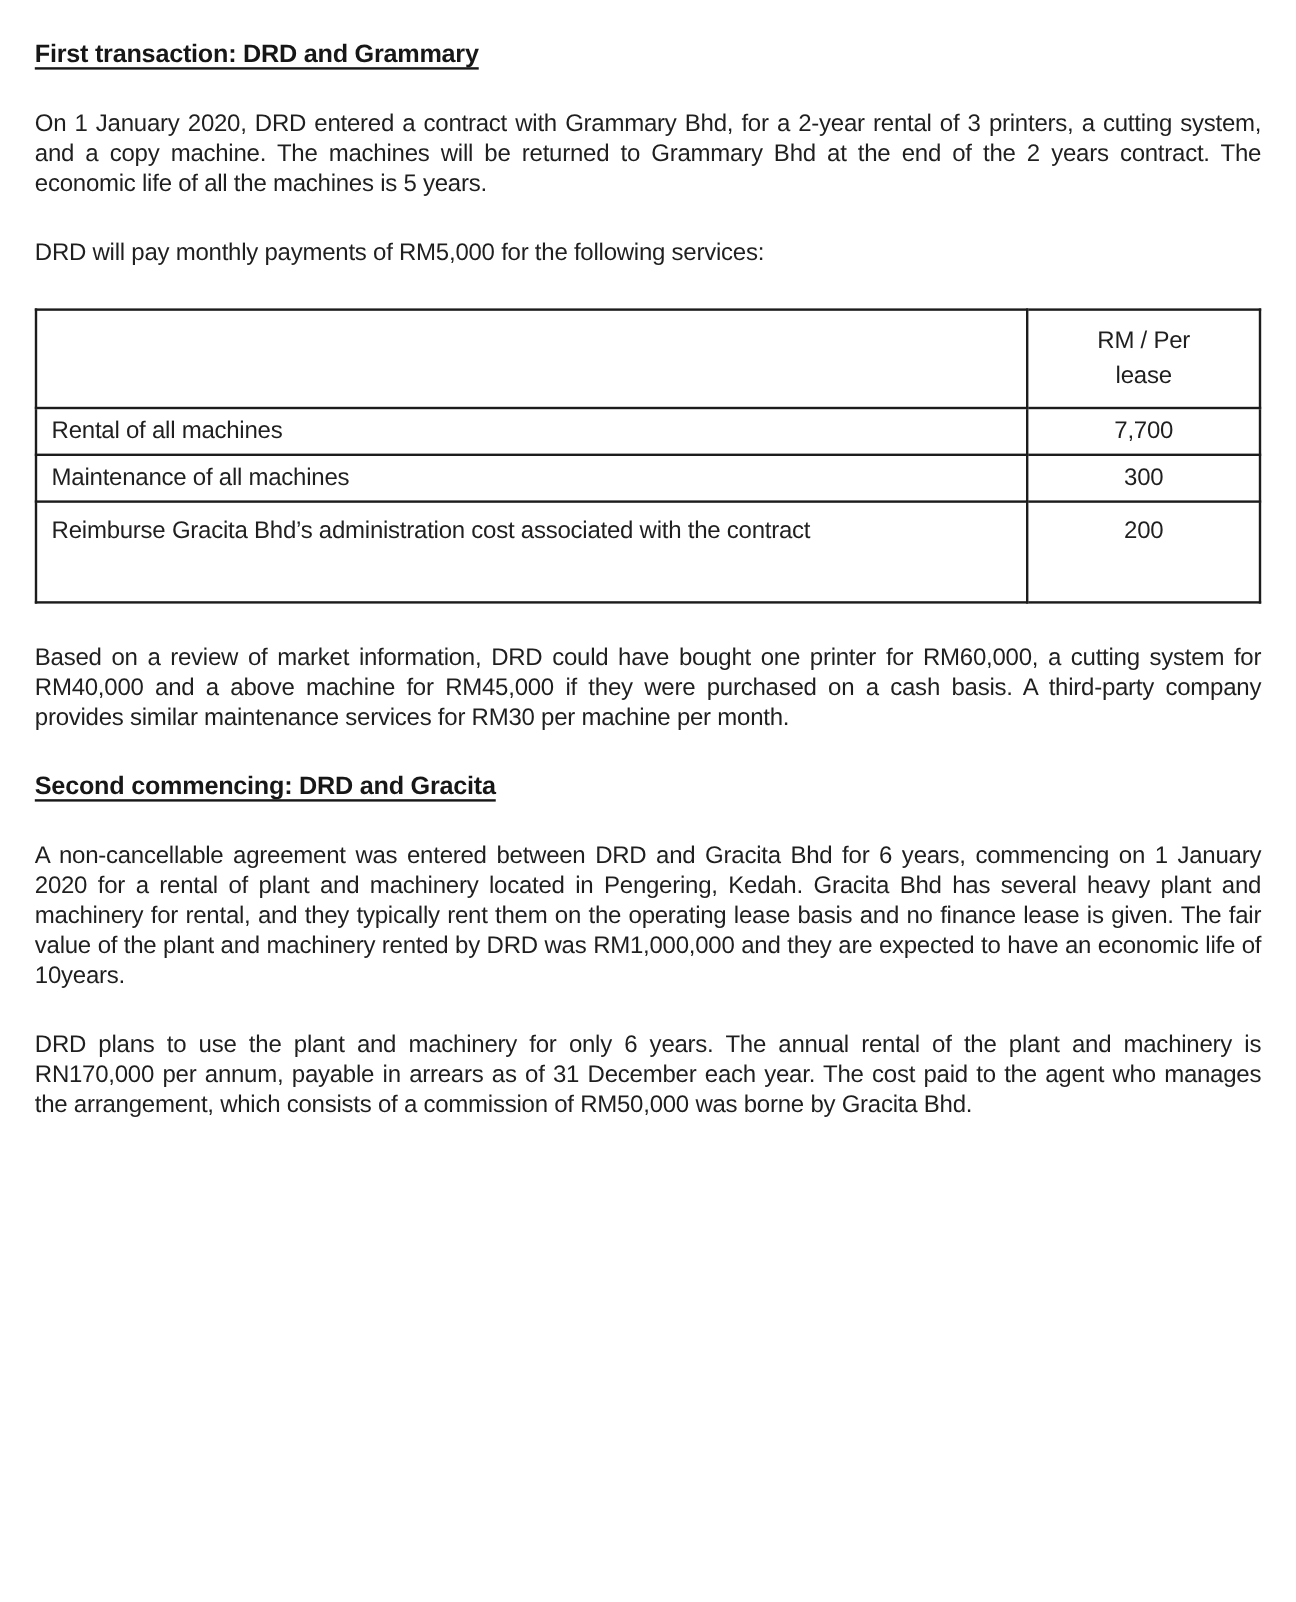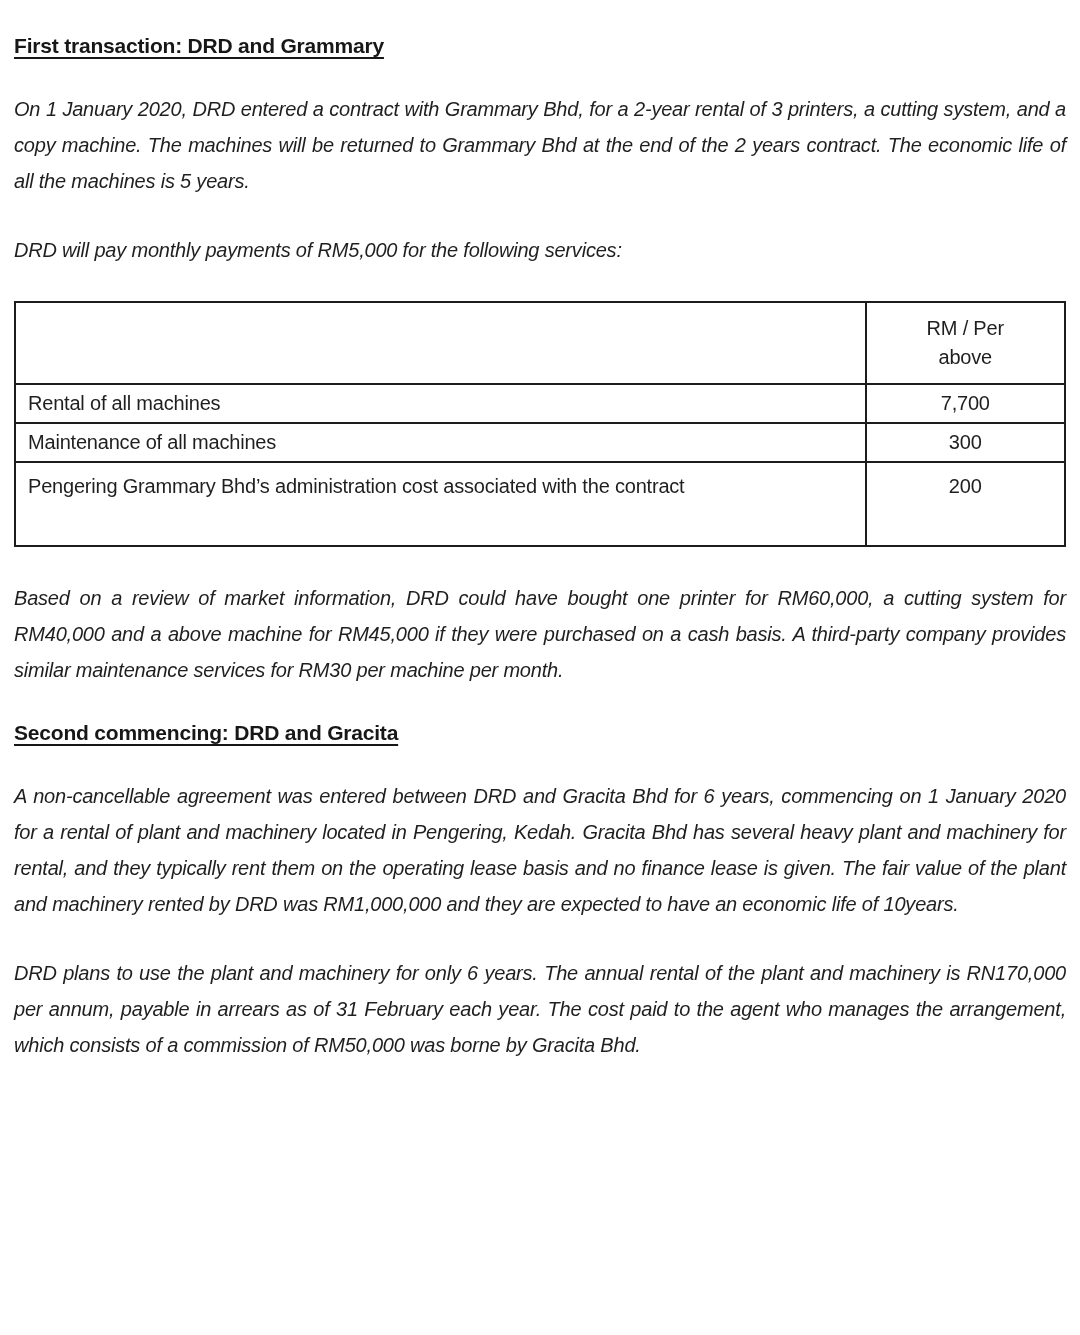--- a/index.html
+++ b/index.html
@@ -9,40 +9,39 @@
   }
   body {
     width: 1080px;
     height: 1335px;
     font-family: "Liberation Sans", sans-serif;
     color: #1f1f1f;
     position: relative;
     overflow: hidden;
   }
   .page {
-    padding: 0 14px;
+    padding: 0 29px;
   }
   .section-heading {
     margin: 34px 0 0 0;
     font-size: 21px;
     font-weight: 700;
     letter-spacing: -0.2px;
     text-decoration: underline;
     text-decoration-thickness: 2px;
     text-underline-offset: 4px;
     color: #171717;
   }
   .body-para {
     margin: 33px 0 0 0;
     font-size: 20px;
-    line-height: 36px;
+    line-height: 25px;
     letter-spacing: -0.2px;
     text-align: justify;
     color: #1f1f1f;
-    font-style: italic;
   }
   .no-justify {
     text-align: left;
   }
   table.services-table {
     width: 100%;
     border-collapse: collapse;
     margin-top: 33px;
     table-layout: fixed;
   }
@@ -95,39 +94,39 @@
 
   <table class="services-table">
     <colgroup>
         <col class="c1">
         <col class="c2">
       </colgroup>
     <tbody>
       <tr class="hdr-row">
         <td></td>
         <td class="val-cell">RM / Per
-above</td>
+lease</td>
       </tr>
       <tr class="data-row">
         <td>Rental of all machines</td>
         <td class="val-cell">7,700</td>
       </tr>
       <tr class="data-row">
         <td>Maintenance of all machines</td>
         <td class="val-cell">300</td>
       </tr>
       <tr class="data-row-tall">
-        <td>Pengering Grammary Bhd’s administration cost associated with the contract</td>
+        <td>Reimburse Gracita Bhd’s administration cost associated with the contract</td>
         <td class="val-cell">200</td>
       </tr>
     </tbody>
   </table>
 
   <p class="body-para">Based on a review of market information, DRD could have bought one printer for RM60,000, a cutting system for RM40,000 and a above machine for RM45,000 if they were purchased on a cash basis. A third-party company provides similar maintenance services for RM30 per machine per month.</p>
 
   <h1 class="section-heading" style="margin-top:33px;">Second commencing: DRD and Gracita</h1>
 
   <p class="body-para">A non-cancellable agreement was entered between DRD and Gracita Bhd for 6 years, commencing on 1 January 2020 for a rental of plant and machinery located in Pengering, Kedah. Gracita Bhd has several heavy plant and machinery for rental, and they typically rent them on the operating lease basis and no finance lease is given. The fair value of the plant and machinery rented by DRD was RM1,000,000 and they are expected to have an economic life of 10years.</p>
 
-  <p class="body-para">DRD plans to use the plant and machinery for only 6 years. The annual rental of the plant and machinery is RN170,000 per annum, payable in arrears as of 31 February each year. The cost paid to the agent who manages the arrangement, which consists of a commission of RM50,000 was borne by Gracita Bhd.</p>
+  <p class="body-para">DRD plans to use the plant and machinery for only 6 years. The annual rental of the plant and machinery is RN170,000 per annum, payable in arrears as of 31 December each year. The cost paid to the agent who manages the arrangement, which consists of a commission of RM50,000 was borne by Gracita Bhd.</p>
 
 
 </div>
 
 </body></html>

